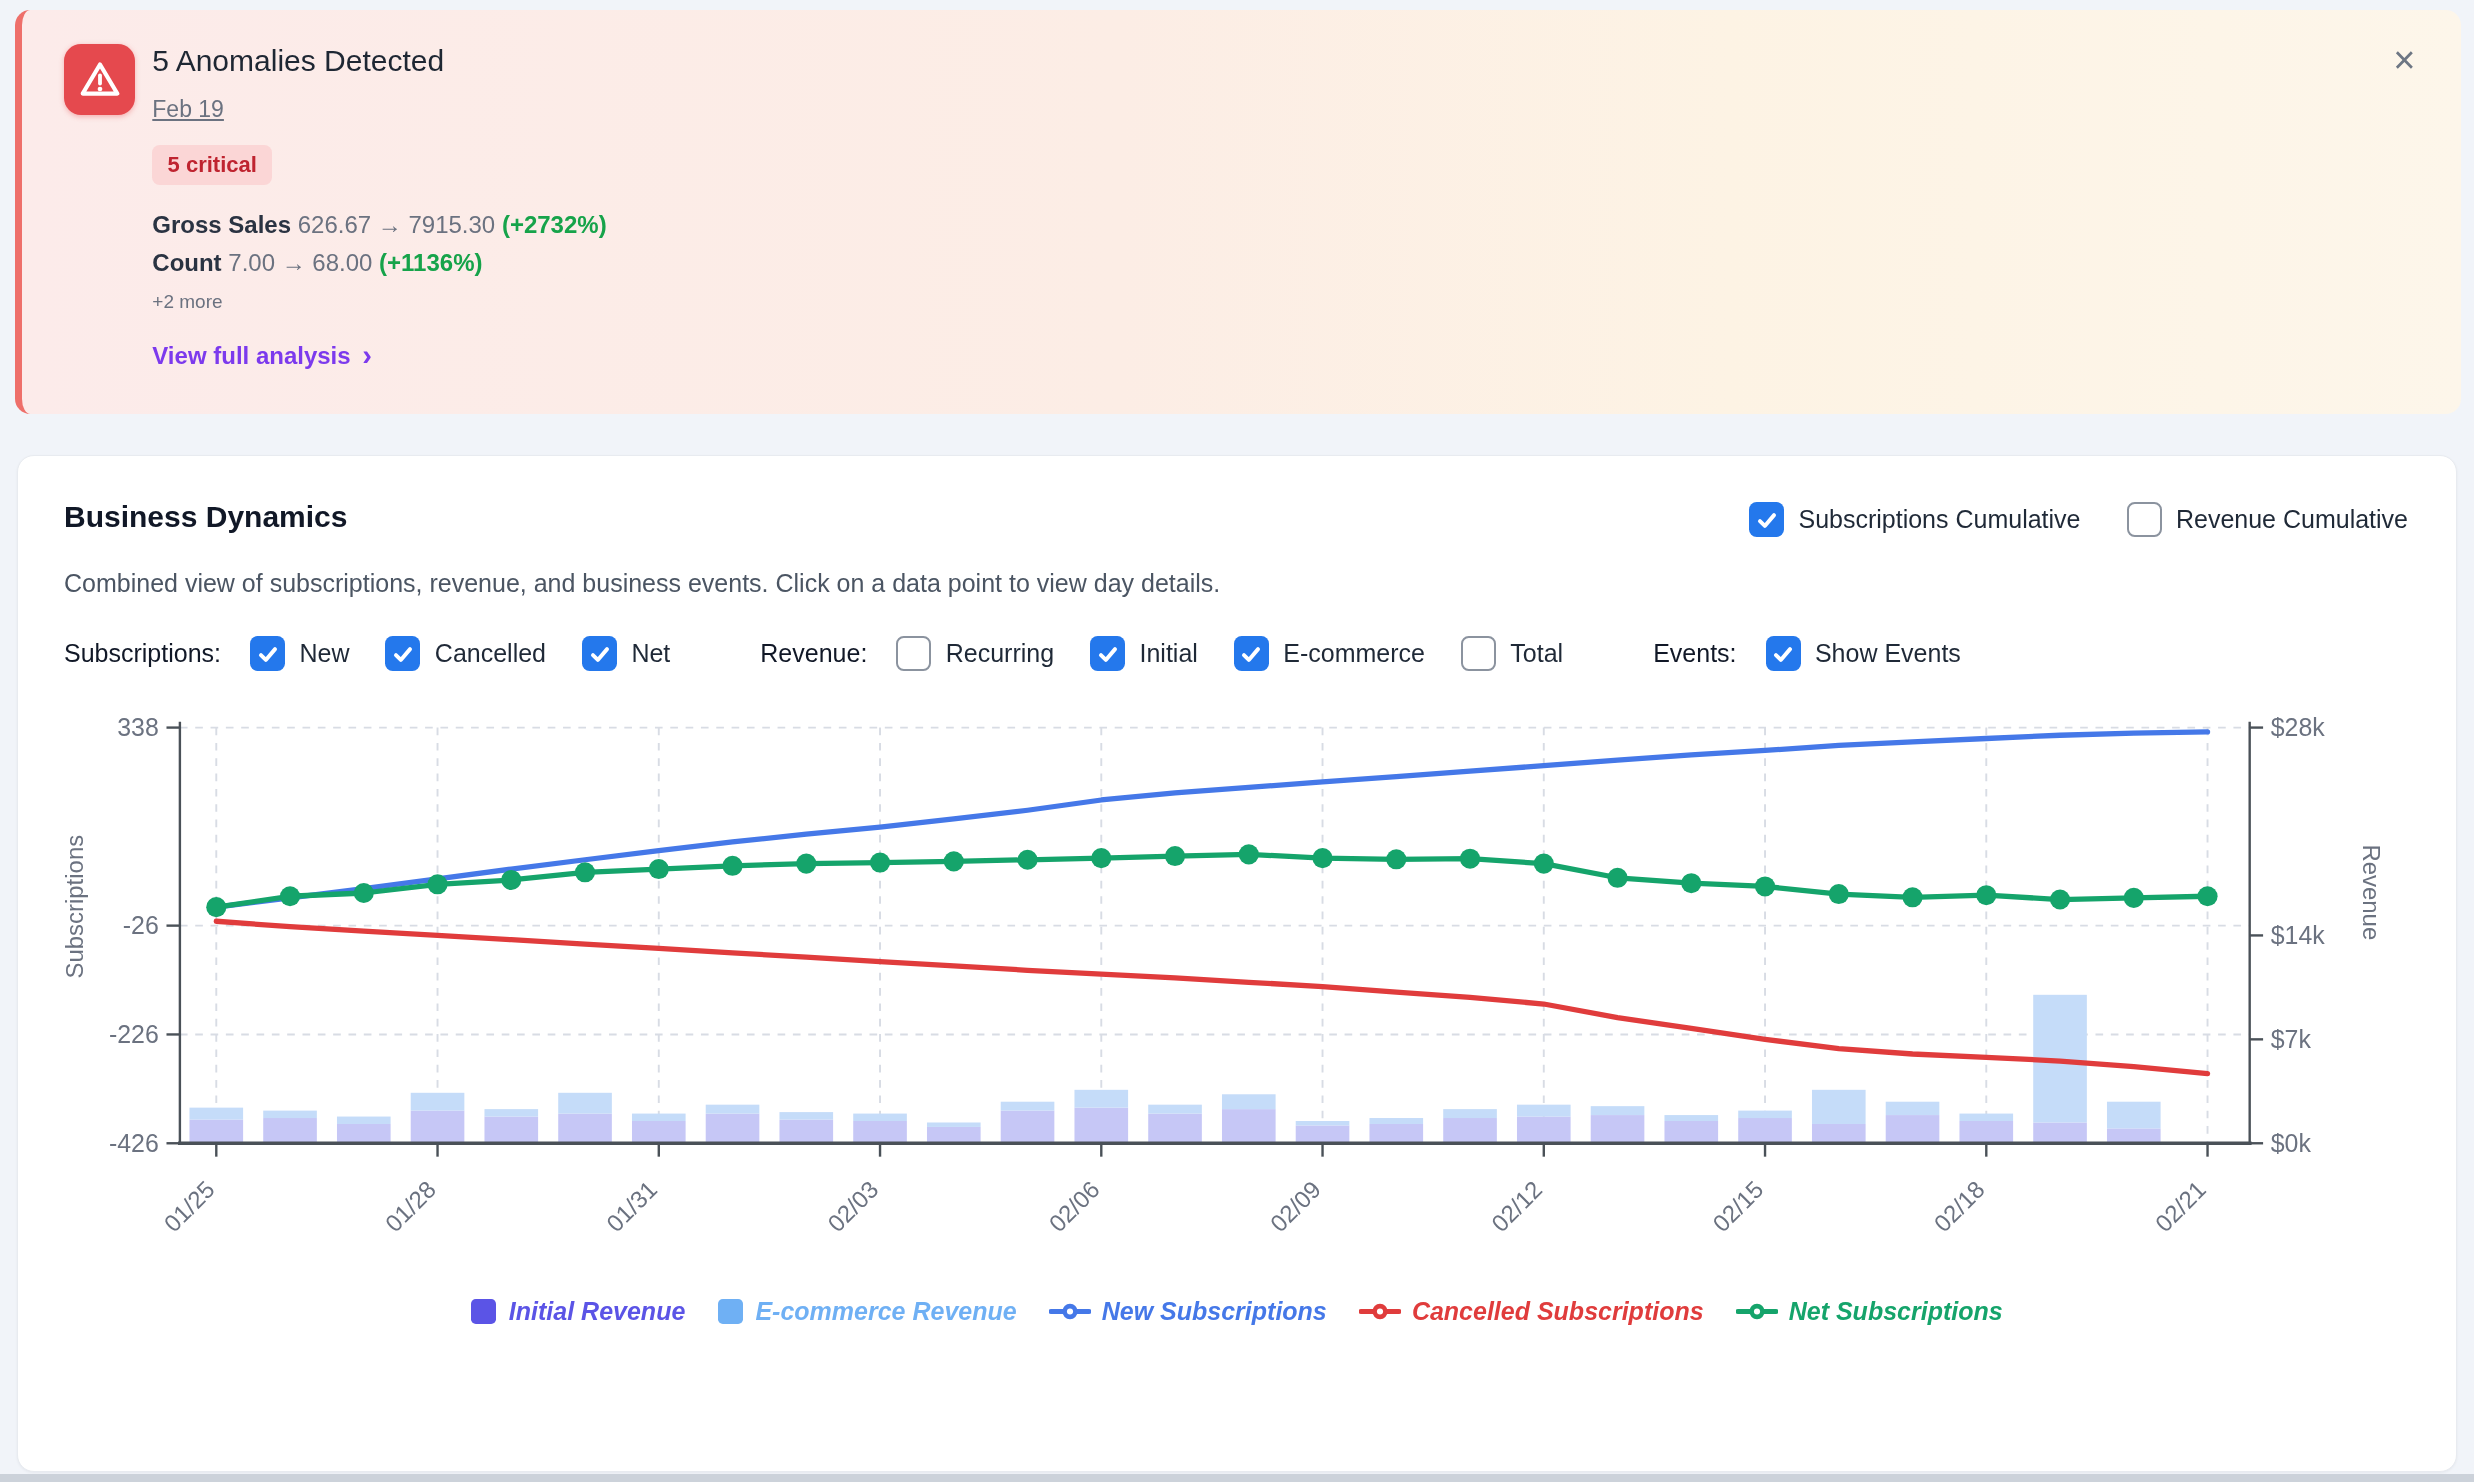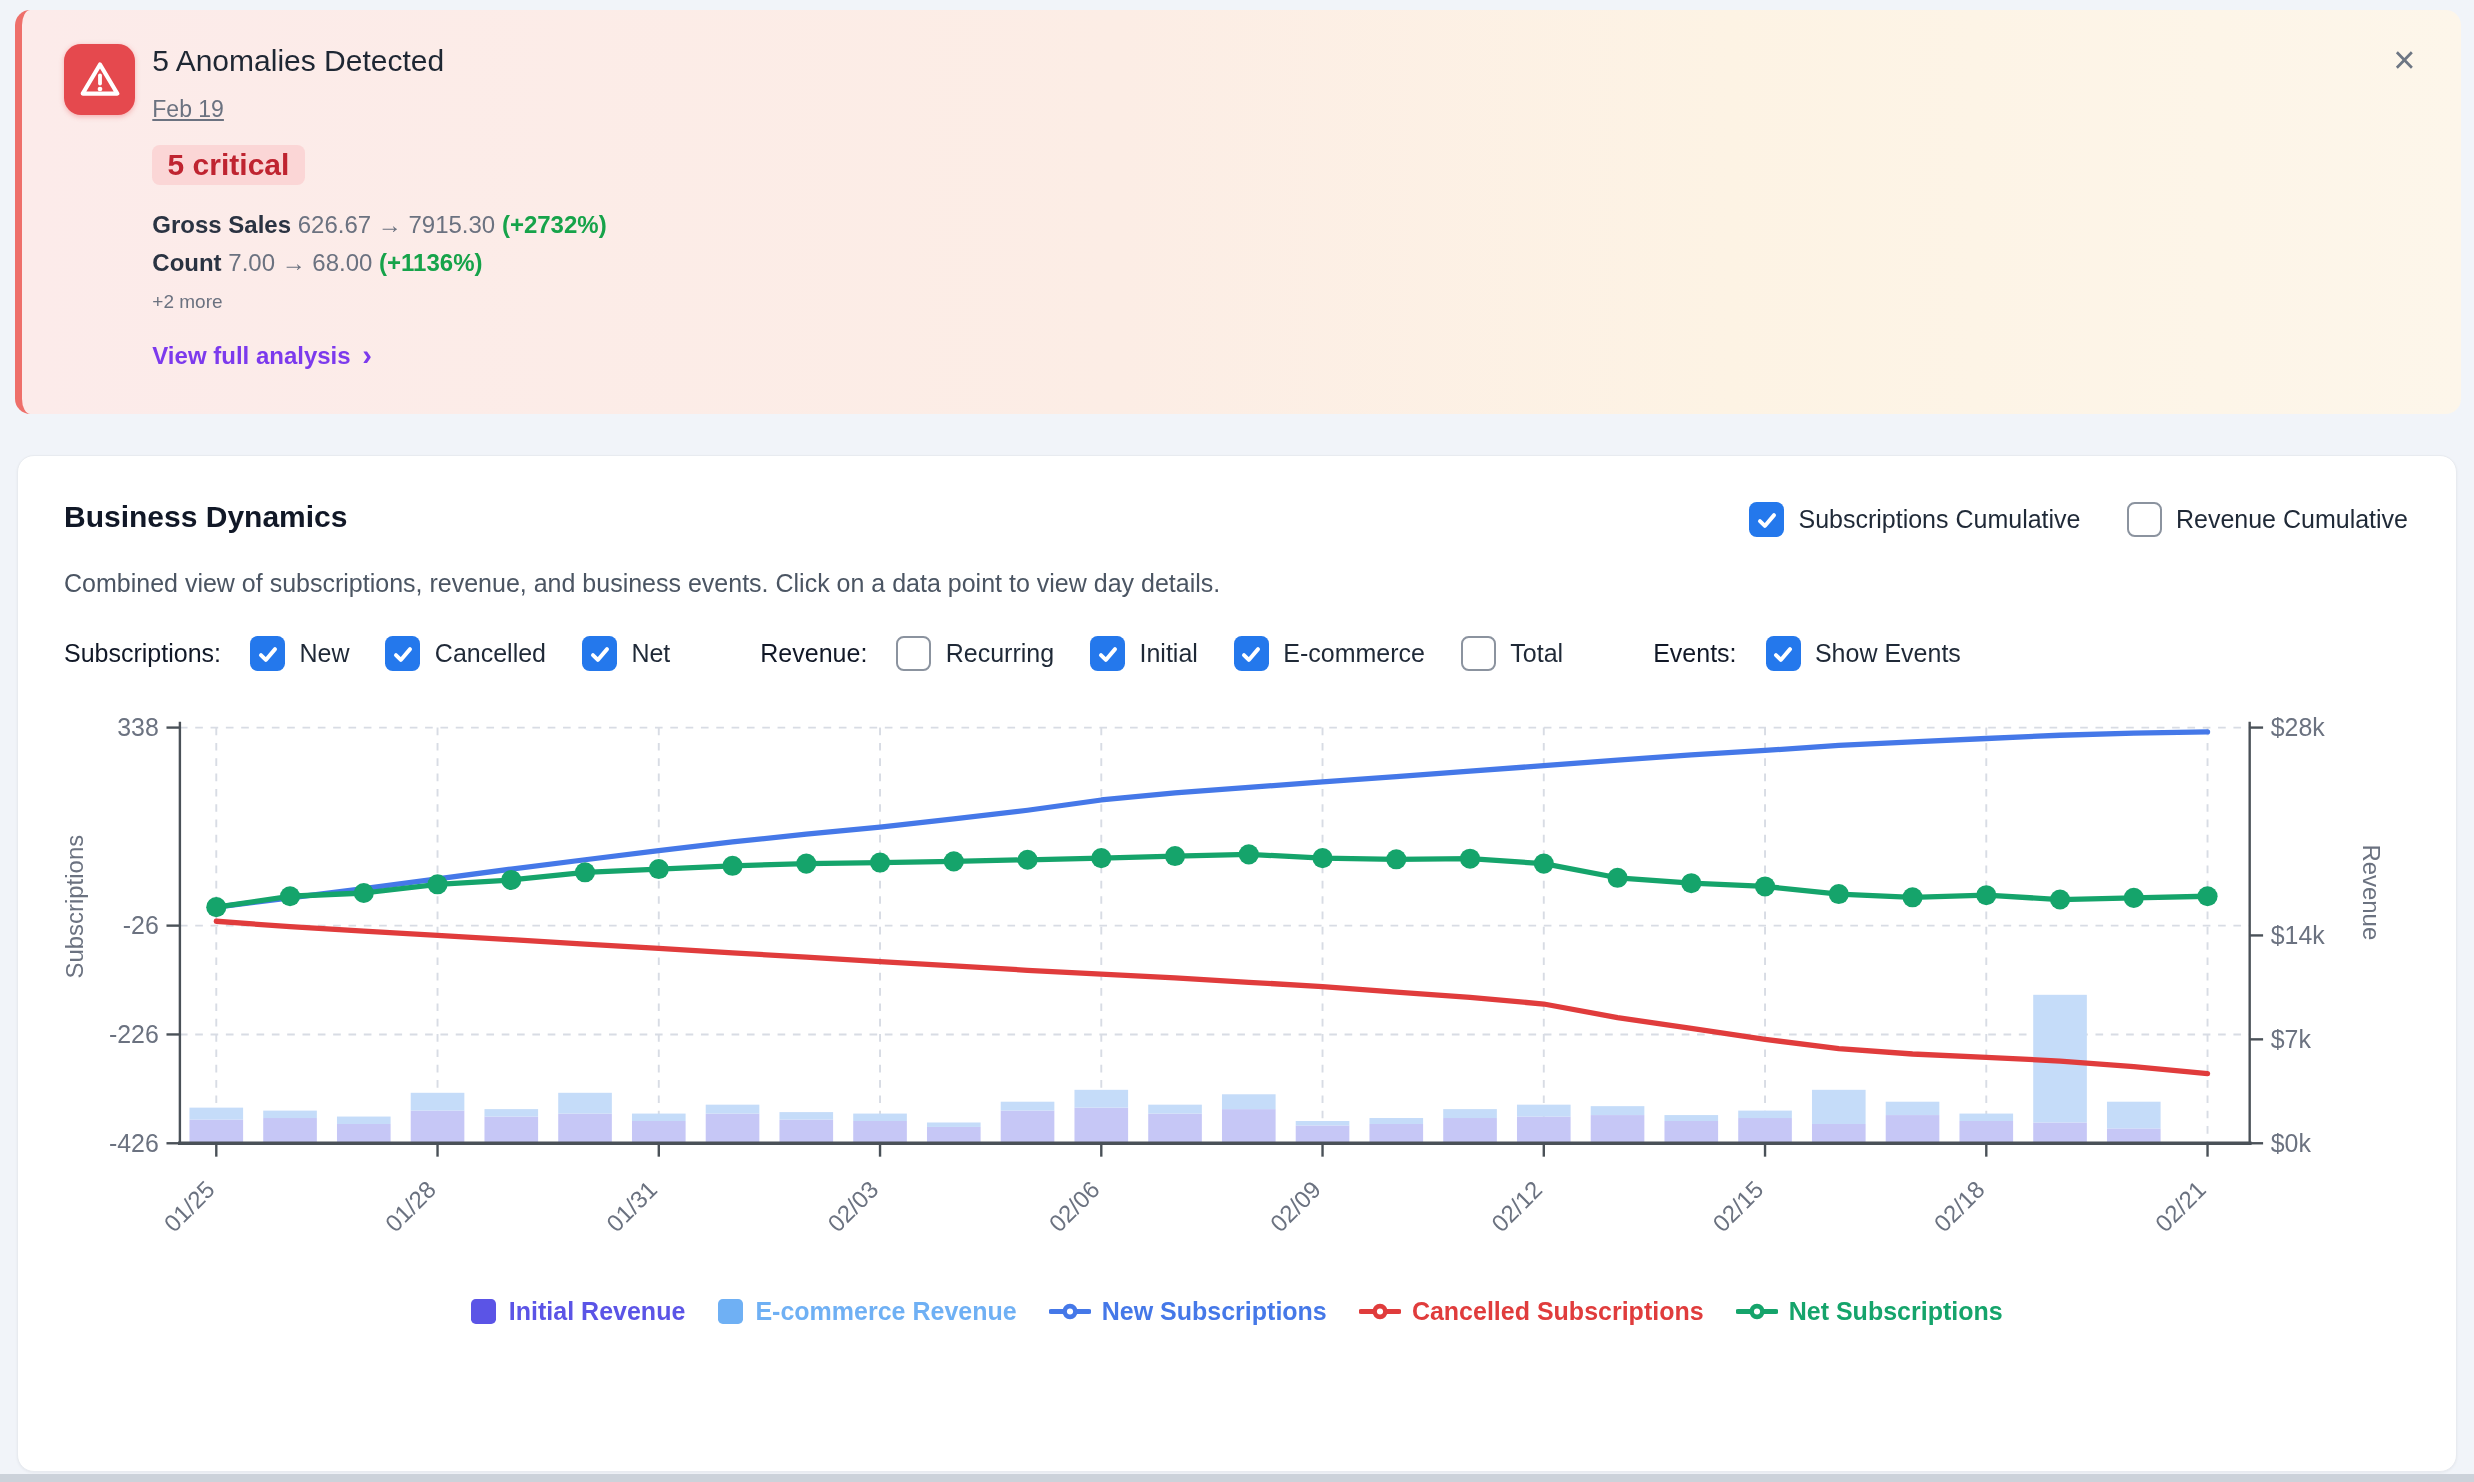--- a/index.html
+++ b/index.html
@@ -19,21 +19,21 @@
   .alert-icon{
     position:absolute;left:42px;top:34px;width:71px;height:71px;border-radius:17px;
     background:#e5494e;display:flex;align-items:center;justify-content:center;
     box-shadow:0 1.9px 5.7px rgba(229,73,78,.35);
   }
   .alert-body{position:absolute;left:130px;top:34px;}
   .alert-title{font-size:30px;font-weight:normal;color:#1e2733;line-height:33px;}
   .alert-date{font-size:23px;color:#6b7280;line-height:29px;margin-top:18px;text-decoration:underline;}
   .alert-badge{
     display:inline-block;margin-top:21px;padding:6.7px 15.3px;border-radius:7.7px;
-    background:#fbd6d6;color:#bf2430;font-size:30px;font-weight:bold;line-height:27px;
+    background:#fbd6d6;color:#bf2430;font-size:22px;font-weight:bold;line-height:27px;
   }
   .alert-metrics{margin-top:21px;}
   .metric-row{font-size:24px;line-height:38px;}
   .metric-label{font-weight:bold;color:#2a3342;}
   .metric-vals{color:#6b7280;}
   .metric-change{font-weight:bold;color:#16a34a;}
   .alert-more{font-size:19px;color:#6b7280;line-height:36px;margin-top:1.9px;}
   .alert-link{
     margin-top:21px;display:inline-flex;align-items:center;cursor:pointer;
     color:#7c3aed;font-size:24px;font-weight:bold;line-height:29px;
@@ -63,21 +63,21 @@
     display:inline-flex;align-items:center;justify-content:center;flex:none;
   }
   .cbox.on{background:#2478ec;}
   .cbox.off{background:#fff;border:2.4px solid #8b939f;}
   .cbox svg{width:26px;height:26px;}
   
   .chart-wrap{position:absolute;left:46px;top:259px;width:2360px;height:551px;}
   svg text{font-family:"Liberation Sans","DejaVu Sans",sans-serif;}
   
   .legend{position:absolute;left:0;right:0;top:841px;display:flex;justify-content:center;align-items:center;}
-  .legend-item{display:flex;align-items:center;margin:0 16.3px;font-size:25px;font-weight:bold;}
+  .legend-item{display:flex;align-items:center;margin:0 16.3px;font-size:25px;font-weight:bold;font-style:italic;}
   .legend-swatch{width:25px;height:25px;border-radius:4.8px;margin-right:12.5px;flex:none;}
   .legend-line{margin-right:10.5px;flex:none;display:inline-flex;}
   .bottom-band{position:absolute;left:0;bottom:0;width:100%;height:8.6px;background:#ccd2da;}
 </style>
 </head>
 <body>
 
 <div class="alert-banner">
   <div class="alert-icon">
     <svg width="40" height="38" viewBox="0 0 44 40">

